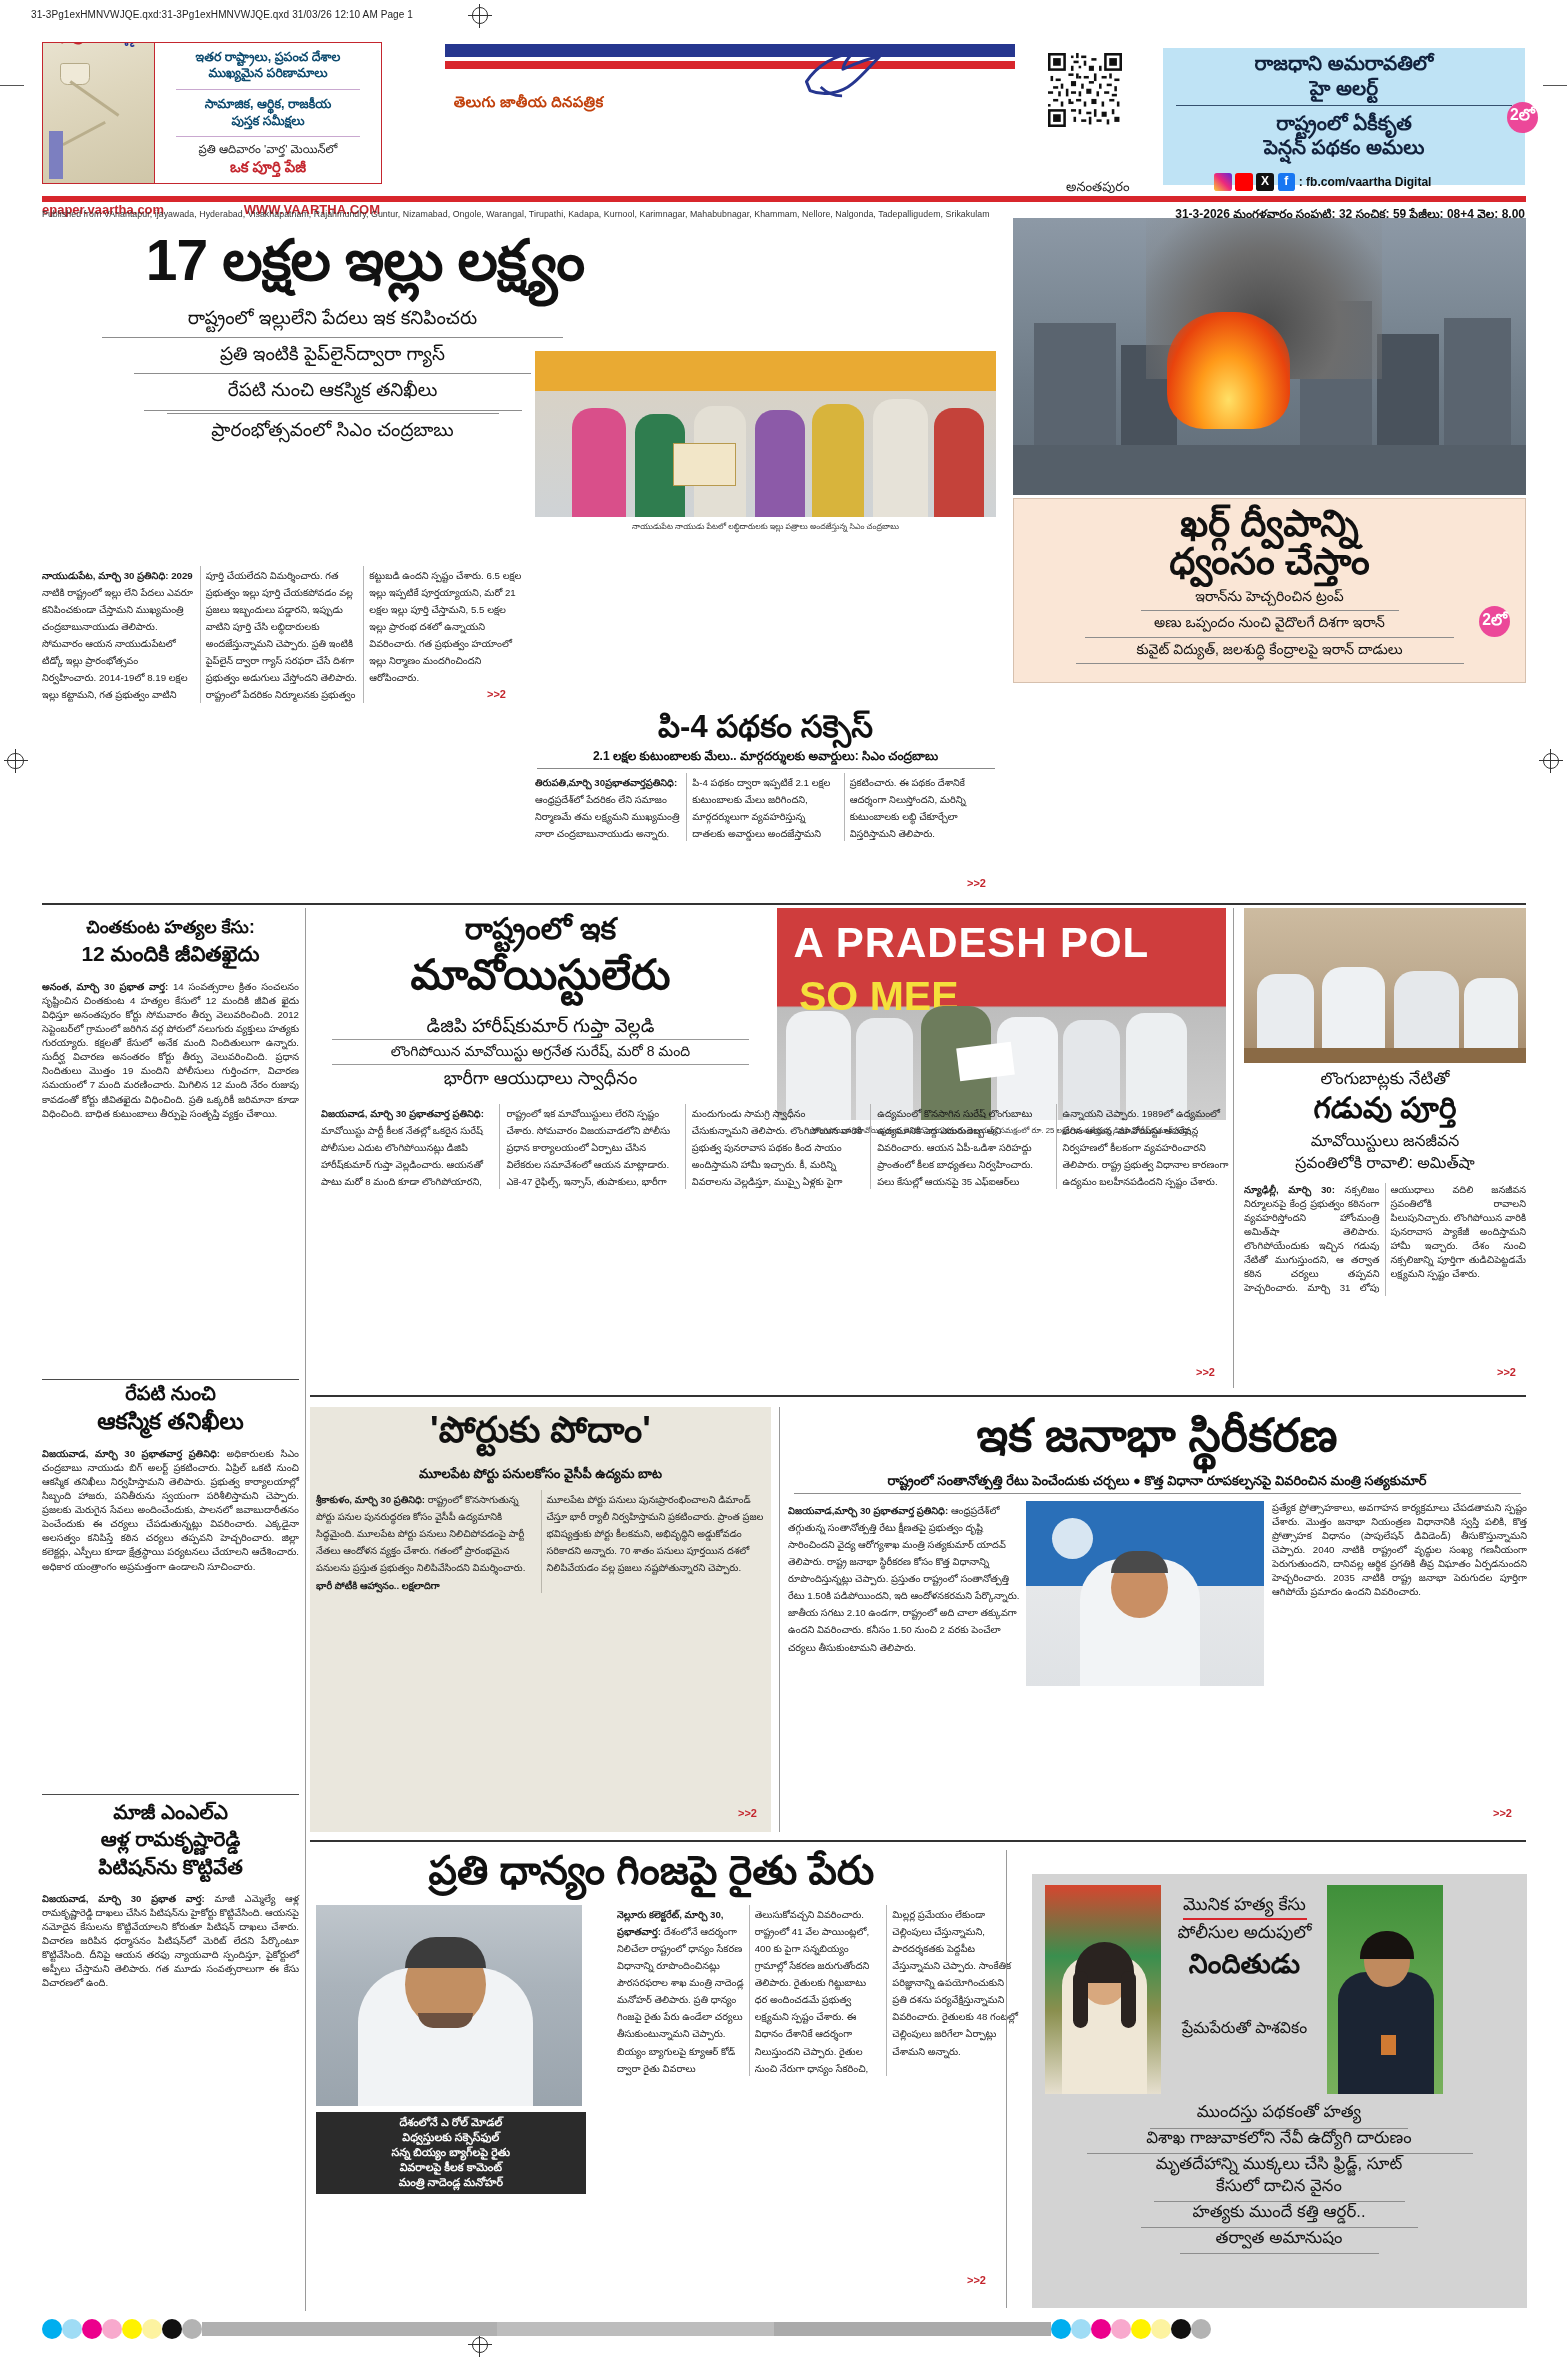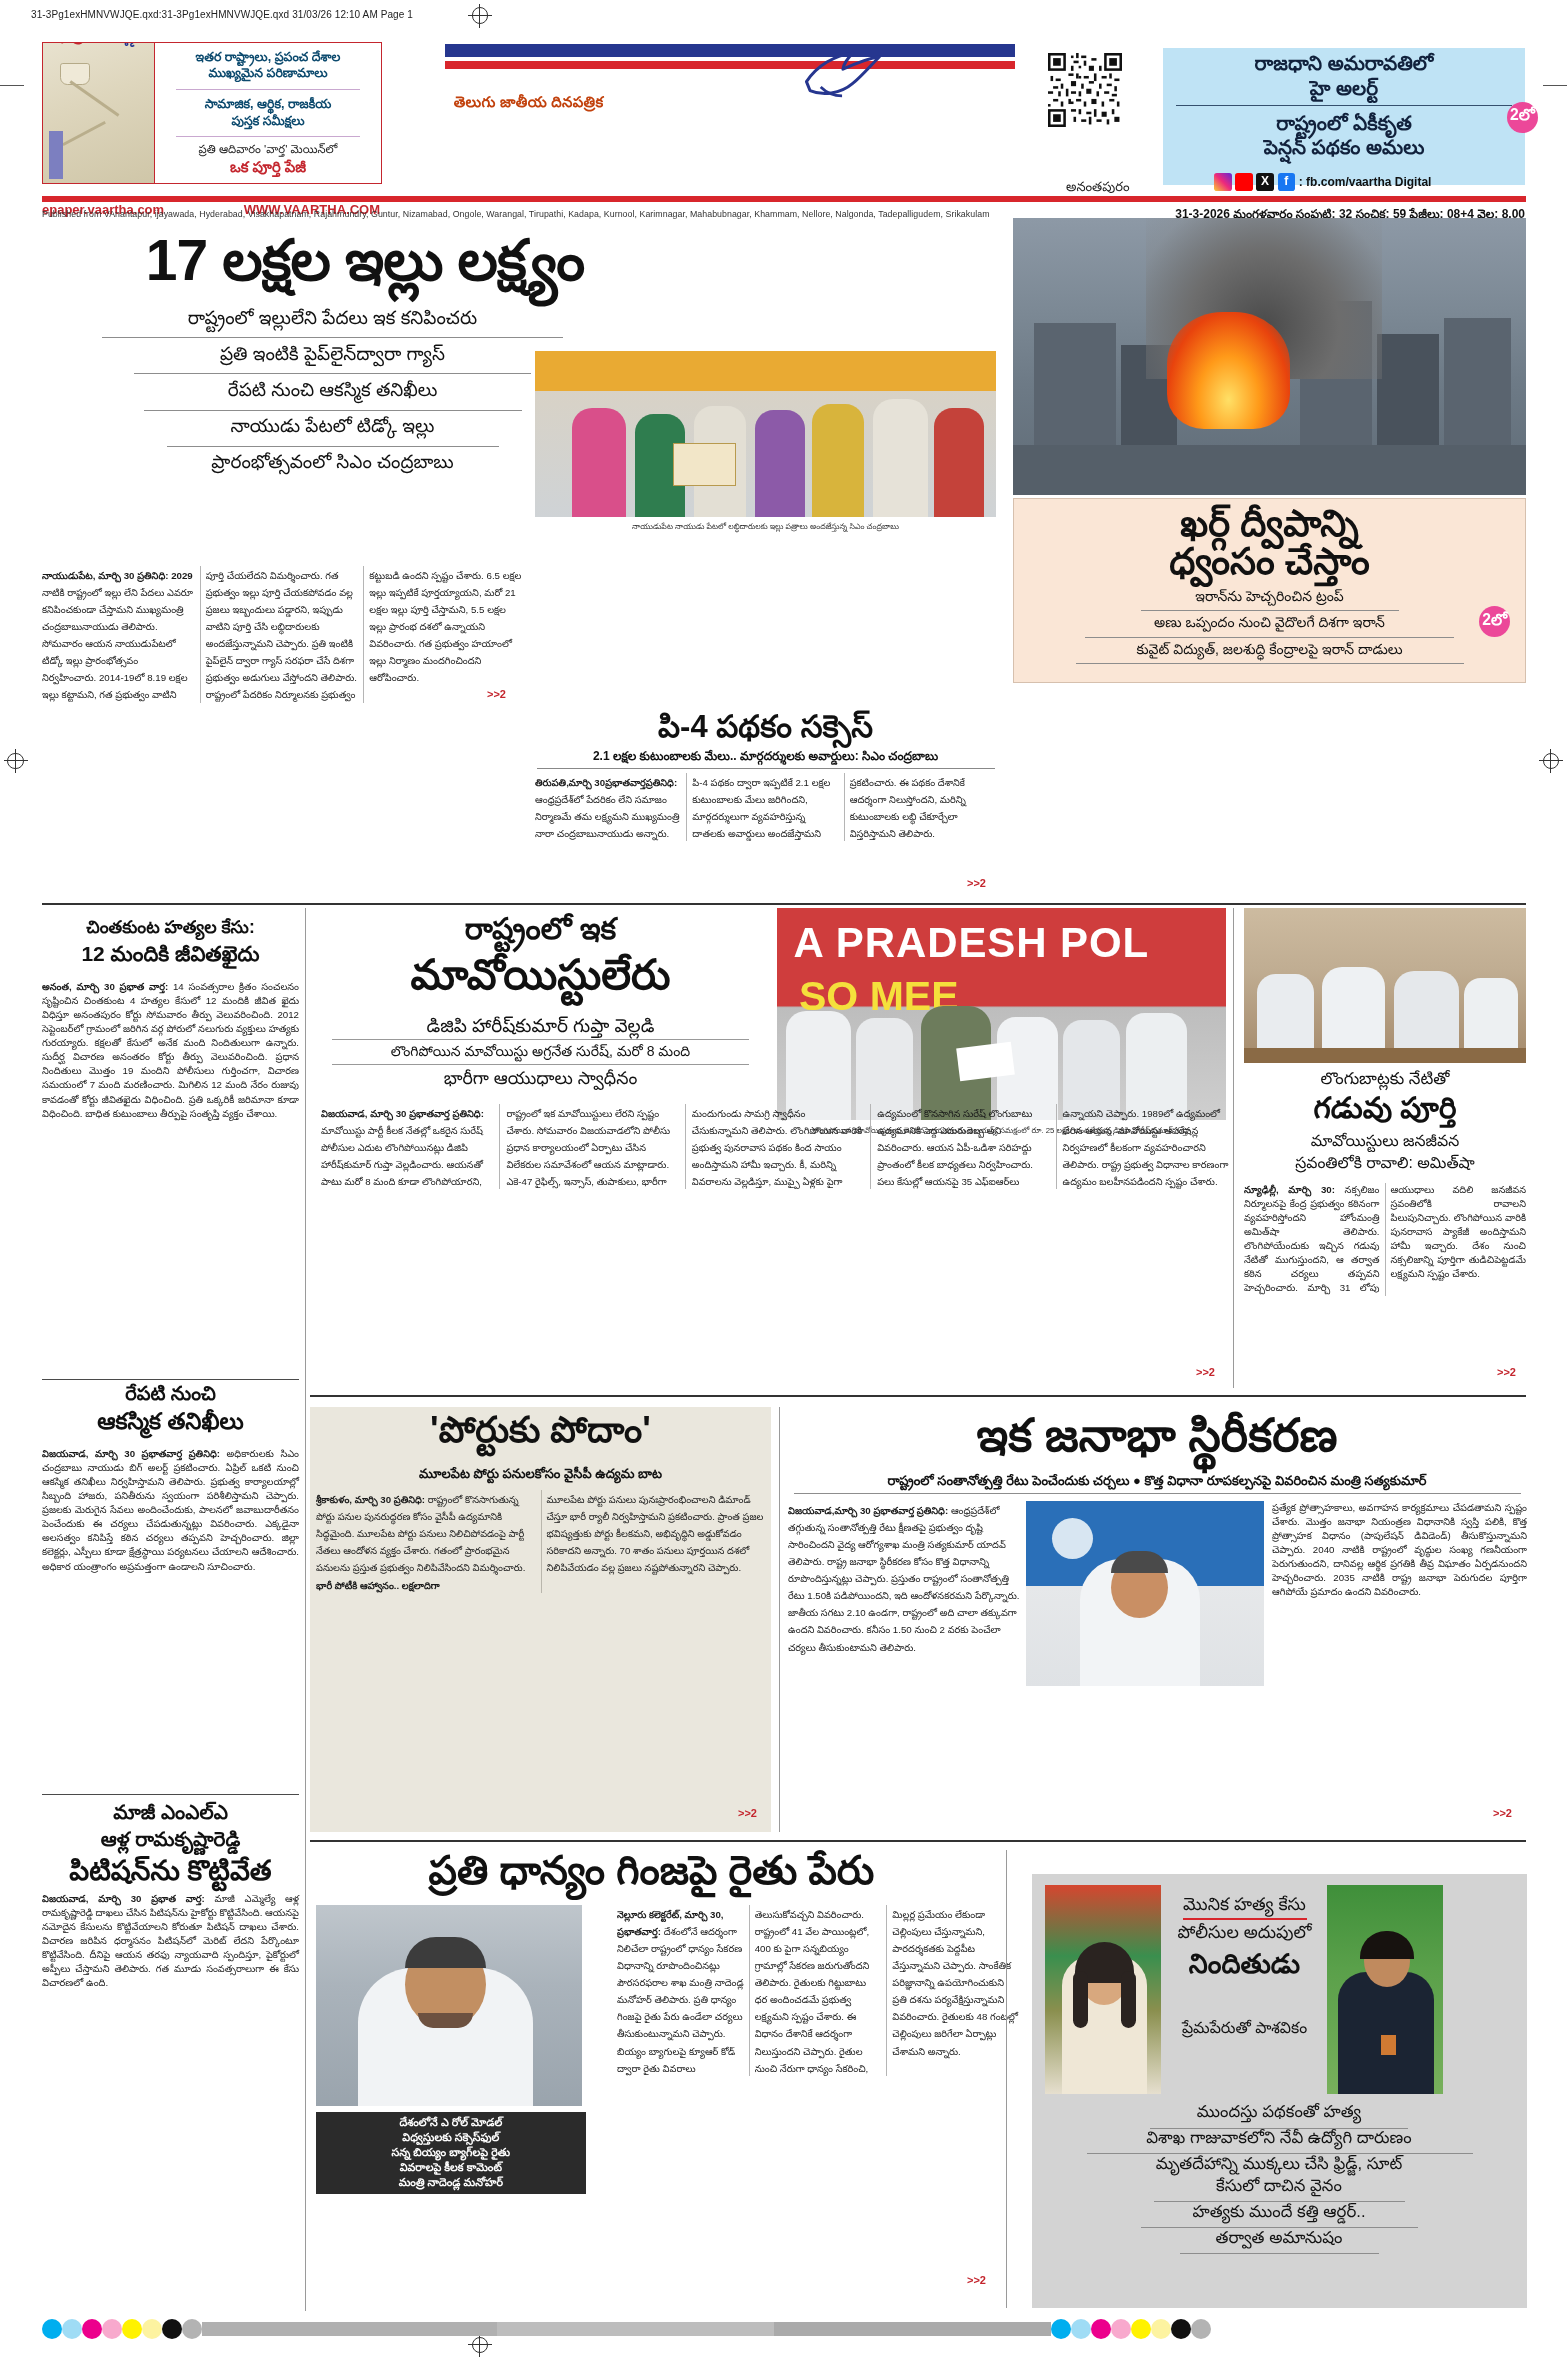--- a/index.html
+++ b/index.html
@@ -319,21 +319,20 @@
 
   <div class="lead-hl hl">17 లక్షల ఇల్లు లక్ష్యం</div>
 
   <div class="lead-subs">
     <div class="s">రాష్ట్రంలో ఇల్లులేని పేదలు ఇక కనిపించరు</div>
     <div class="subrule" style="width:461px;"></div>
     <div class="s">ప్రతి ఇంటికి పైప్‌లైన్‌ద్వారా గ్యాస్</div>
     <div class="subrule" style="width:397px;"></div>
     <div class="s">రేపటి నుంచి ఆకస్మిక తనిఖీలు</div>
     <div class="subrule" style="width:378px;"></div>
-    <div class="s">నాయుడు పేటలో టిడ్కో ఇల్లు</div>
     <div class="subrule" style="width:332px;"></div>
     <div class="s">ప్రారంభోత్సవంలో సిఎం చంద్రబాబు</div>
   </div>
 
   <div class="photo" style="left:535px; top:351px; width:461px; height:166px; background:#b9bcc0;">
     <div style="position:absolute;inset:0;background:linear-gradient(180deg,#f0c24a 0%,#efb13c 22%,#d8d2c6 23%,#cfd3d6 100%);"></div>
     <div style="position:absolute;left:0;top:0;width:100%;height:24%;background:#e9aa33;"></div>
     <div style="position:absolute;left:37px;bottom:0;width:54px;height:109px;background:#d94f8a;border-radius:20px 20px 0 0;"></div>
     <div style="position:absolute;left:100px;bottom:0;width:50px;height:103px;background:#2f7d4f;border-radius:18.5px 18.5px 0 0;"></div>
     <div style="position:absolute;left:159px;bottom:0;width:52px;height:111px;background:#e3dfd4;border-radius:18.5px 18.5px 0 0;"></div>
@@ -403,21 +402,21 @@
   <div class="hl" style="position:absolute;left:42px;top:1410px;width:257px;font-size:23px;">ఆకస్మిక తనిఖీలు</div>
   <div class="body-col" style="position:absolute;left:42px;top:1447px;width:257px;">
     <b>విజయవాడ, మార్చి 30 ప్రభాతవార్త ప్రతినిధి:</b>
     <span>అధికారులకు సిఎం చంద్రబాబు నాయుడు బిగ్ అలర్ట్ ప్రకటించారు. ఏప్రిల్ ఒకటి నుంచి ఆకస్మిక తనిఖీలు నిర్వహిస్తామని తెలిపారు. ప్రభుత్వ కార్యాలయాల్లో సిబ్బంది హాజరు, పనితీరును స్వయంగా పరిశీలిస్తామని చెప్పారు. ప్రజలకు మెరుగైన సేవలు అందించేందుకు, పాలనలో జవాబుదారీతనం పెంచేందుకు ఈ చర్యలు చేపడుతున్నట్లు వివరించారు. ఎక్కడైనా అలసత్వం కనిపిస్తే కఠిన చర్యలు తప్పవని హెచ్చరించారు. జిల్లా కలెక్టర్లు, ఎస్పీలు కూడా క్షేత్రస్థాయి పర్యటనలు చేయాలని ఆదేశించారు. అధికార యంత్రాంగం అప్రమత్తంగా ఉండాలని సూచించారు.</span>
   </div>
 
   <div class="hrule" style="left:42px;top:1794px;width:257px;"></div>
 
   <div class="hl" style="position:absolute;left:42px;top:1802px;width:257px;font-size:20px;">మాజీ ఎంఎల్‌ఎ</div>
   <div class="hl" style="position:absolute;left:42px;top:1829px;width:257px;font-size:20px;">ఆళ్ల రామకృష్ణారెడ్డి</div>
-  <div class="hl" style="position:absolute;left:42px;top:1857px;width:257px;font-size:28px;">పిటిషన్‌ను కొట్టివేత</div>
+  <div class="hl" style="position:absolute;left:42px;top:1857px;width:257px;font-size:20px;">పిటిషన్‌ను కొట్టివేత</div>
   <div class="body-col" style="position:absolute;left:42px;top:1892px;width:257px;">
     <b>విజయవాడ, మార్చి 30 ప్రభాత వార్త:</b>
     <span>మాజీ ఎమ్మెల్యే ఆళ్ల రామకృష్ణారెడ్డి దాఖలు చేసిన పిటిషన్‌ను హైకోర్టు కొట్టివేసింది. ఆయనపై నమోదైన కేసులను కొట్టివేయాలని కోరుతూ పిటిషన్ దాఖలు చేశారు. విచారణ జరిపిన ధర్మాసనం పిటిషన్‌లో మెరిట్ లేదని పేర్కొంటూ కొట్టివేసింది. దీనిపై ఆయన తరఫు న్యాయవాది స్పందిస్తూ, పైకోర్టులో అప్పీలు చేస్తామని తెలిపారు. గత మూడు సంవత్సరాలుగా ఈ కేసు విచారణలో ఉంది.</span>
   </div>
 
   <div class="hl" style="position:absolute;left:310px;top:914px;width:461px;font-size:30px;">రాష్ట్రంలో ఇక</div>
   <div class="hl" style="position:absolute;left:310px;top:954px;width:461px;font-size:42px;">మావోయిస్టులేరు</div>
   <div class="sub" style="position:absolute;left:310px;top:1015px;width:461px;font-size:18.5px;">డిజిపి హారీష్‌కుమార్ గుప్తా వెల్లడి</div>
   <div class="hrule" style="left:332px;top:1039px;width:417px;background:#999;"></div>
   <div class="sub" style="position:absolute;left:310px;top:1043px;width:461px;font-size:14px;">లొంగిపోయిన మావోయిస్టు అగ్రనేత సురేష్, మరో 8 మంది</div>

